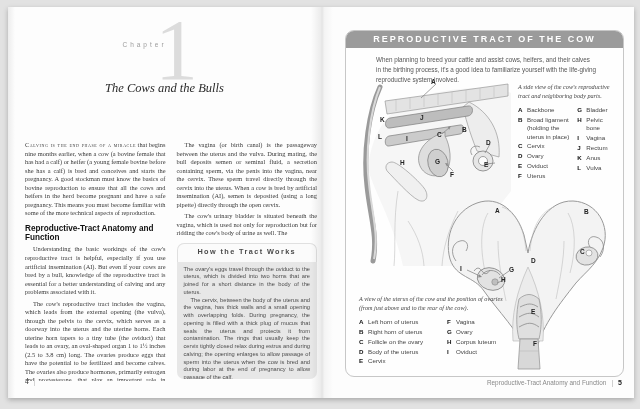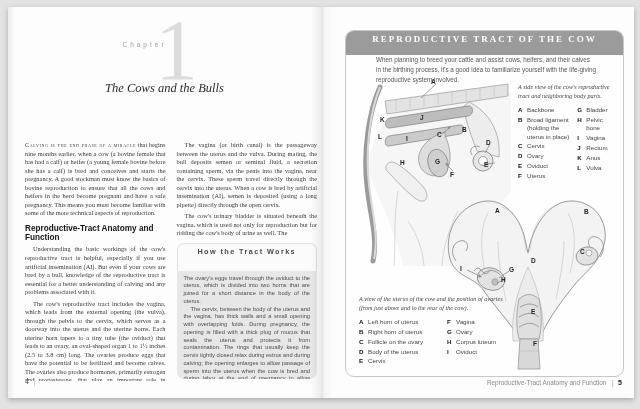--- a/index.html
+++ b/index.html
@@ -25,34 +25,34 @@
               font-size:12.5px;font-style:italic;font-weight:normal;color:#2a2a2a;}
   .cols{position:absolute;left:17px;top:134px;width:292px;height:240px;display:flex;gap:11px;overflow:hidden;}
   .col{width:141px;}
   .body-p{margin:0 0 3px 0;font-size:6.4px;line-height:1.33;color:#3a3a3a;text-align:justify;word-spacing:-.2px;}
   .body-p.indent{text-indent:8px;}
   .lead-caps{font-variant:small-caps;letter-spacing:.6px;}
   h3.section{margin:6px 0 3px 0;font-family:"Liberation Sans",sans-serif;font-size:8.2px;
              line-height:1.15;color:#111;}
   .tract-box{margin-top:5px;background:#e7e7e7;border-radius:7px;overflow:hidden;height:136px;}
   .tract-box-title{background:#fbfbfb;border:1px solid #e0e0e0;border-bottom:none;border-radius:7px 7px 0 0;
-                   text-align:center;padding:3px 0 15px;font-family:"Liberation Sans",sans-serif;
+                   text-align:center;padding:3px 0 6px;font-family:"Liberation Sans",sans-serif;
                    font-size:7.3px;font-weight:bold;letter-spacing:1.4px;color:#4a4a4a;}
   .tract-box-body{padding:4px 7px 6px;}
   .tract-box-body p{margin:0;font-family:"Liberation Sans",sans-serif;font-size:5.7px;line-height:1.36;
                     color:#4c4c4c;text-align:justify;}
   .tract-box-body p.indent{text-indent:7px;}
   .footer-left{position:absolute;left:17px;bottom:12px;font-size:7.5px;color:#333;}
   .footer-left .sep{color:#999;margin-left:5px;}
 
   
   .frame{position:absolute;left:24px;top:23px;width:277px;height:345px;border:1px solid #c7c7c7;
          border-radius:9px;background:#fefefe;}
-  .frame-header{height:24px;line-height:17px;background:#9b9b9b;border-radius:8px 8px 0 0;
-                text-align:center;color:#fff;font-family:Liberation Serif, serif;
+  .frame-header{height:17px;line-height:17px;background:#9b9b9b;border-radius:8px 8px 0 0;
+                text-align:center;color:#fff;font-family:Liberation Sans, sans-serif;
                 font-size:9px;font-weight:bold;letter-spacing:2px;}
   .intro{position:absolute;left:30px;top:24px;width:220px;margin:0;
          font-family:"Liberation Sans",sans-serif;font-size:6.3px;line-height:1.55;color:#555;}
   .diagram{position:absolute;}
   .diagram svg{position:absolute;left:0;top:0;}
   #side-view{left:2px;top:40px;width:168px;height:195px;}
   #uterus-view{left:90px;top:150px;width:184px;height:190px;}
   .diagram-letter{position:absolute;font-family:"Liberation Sans",sans-serif;font-size:6.5px;
                   font-weight:bold;color:#222;line-height:1;}
   .legend{position:absolute;}

